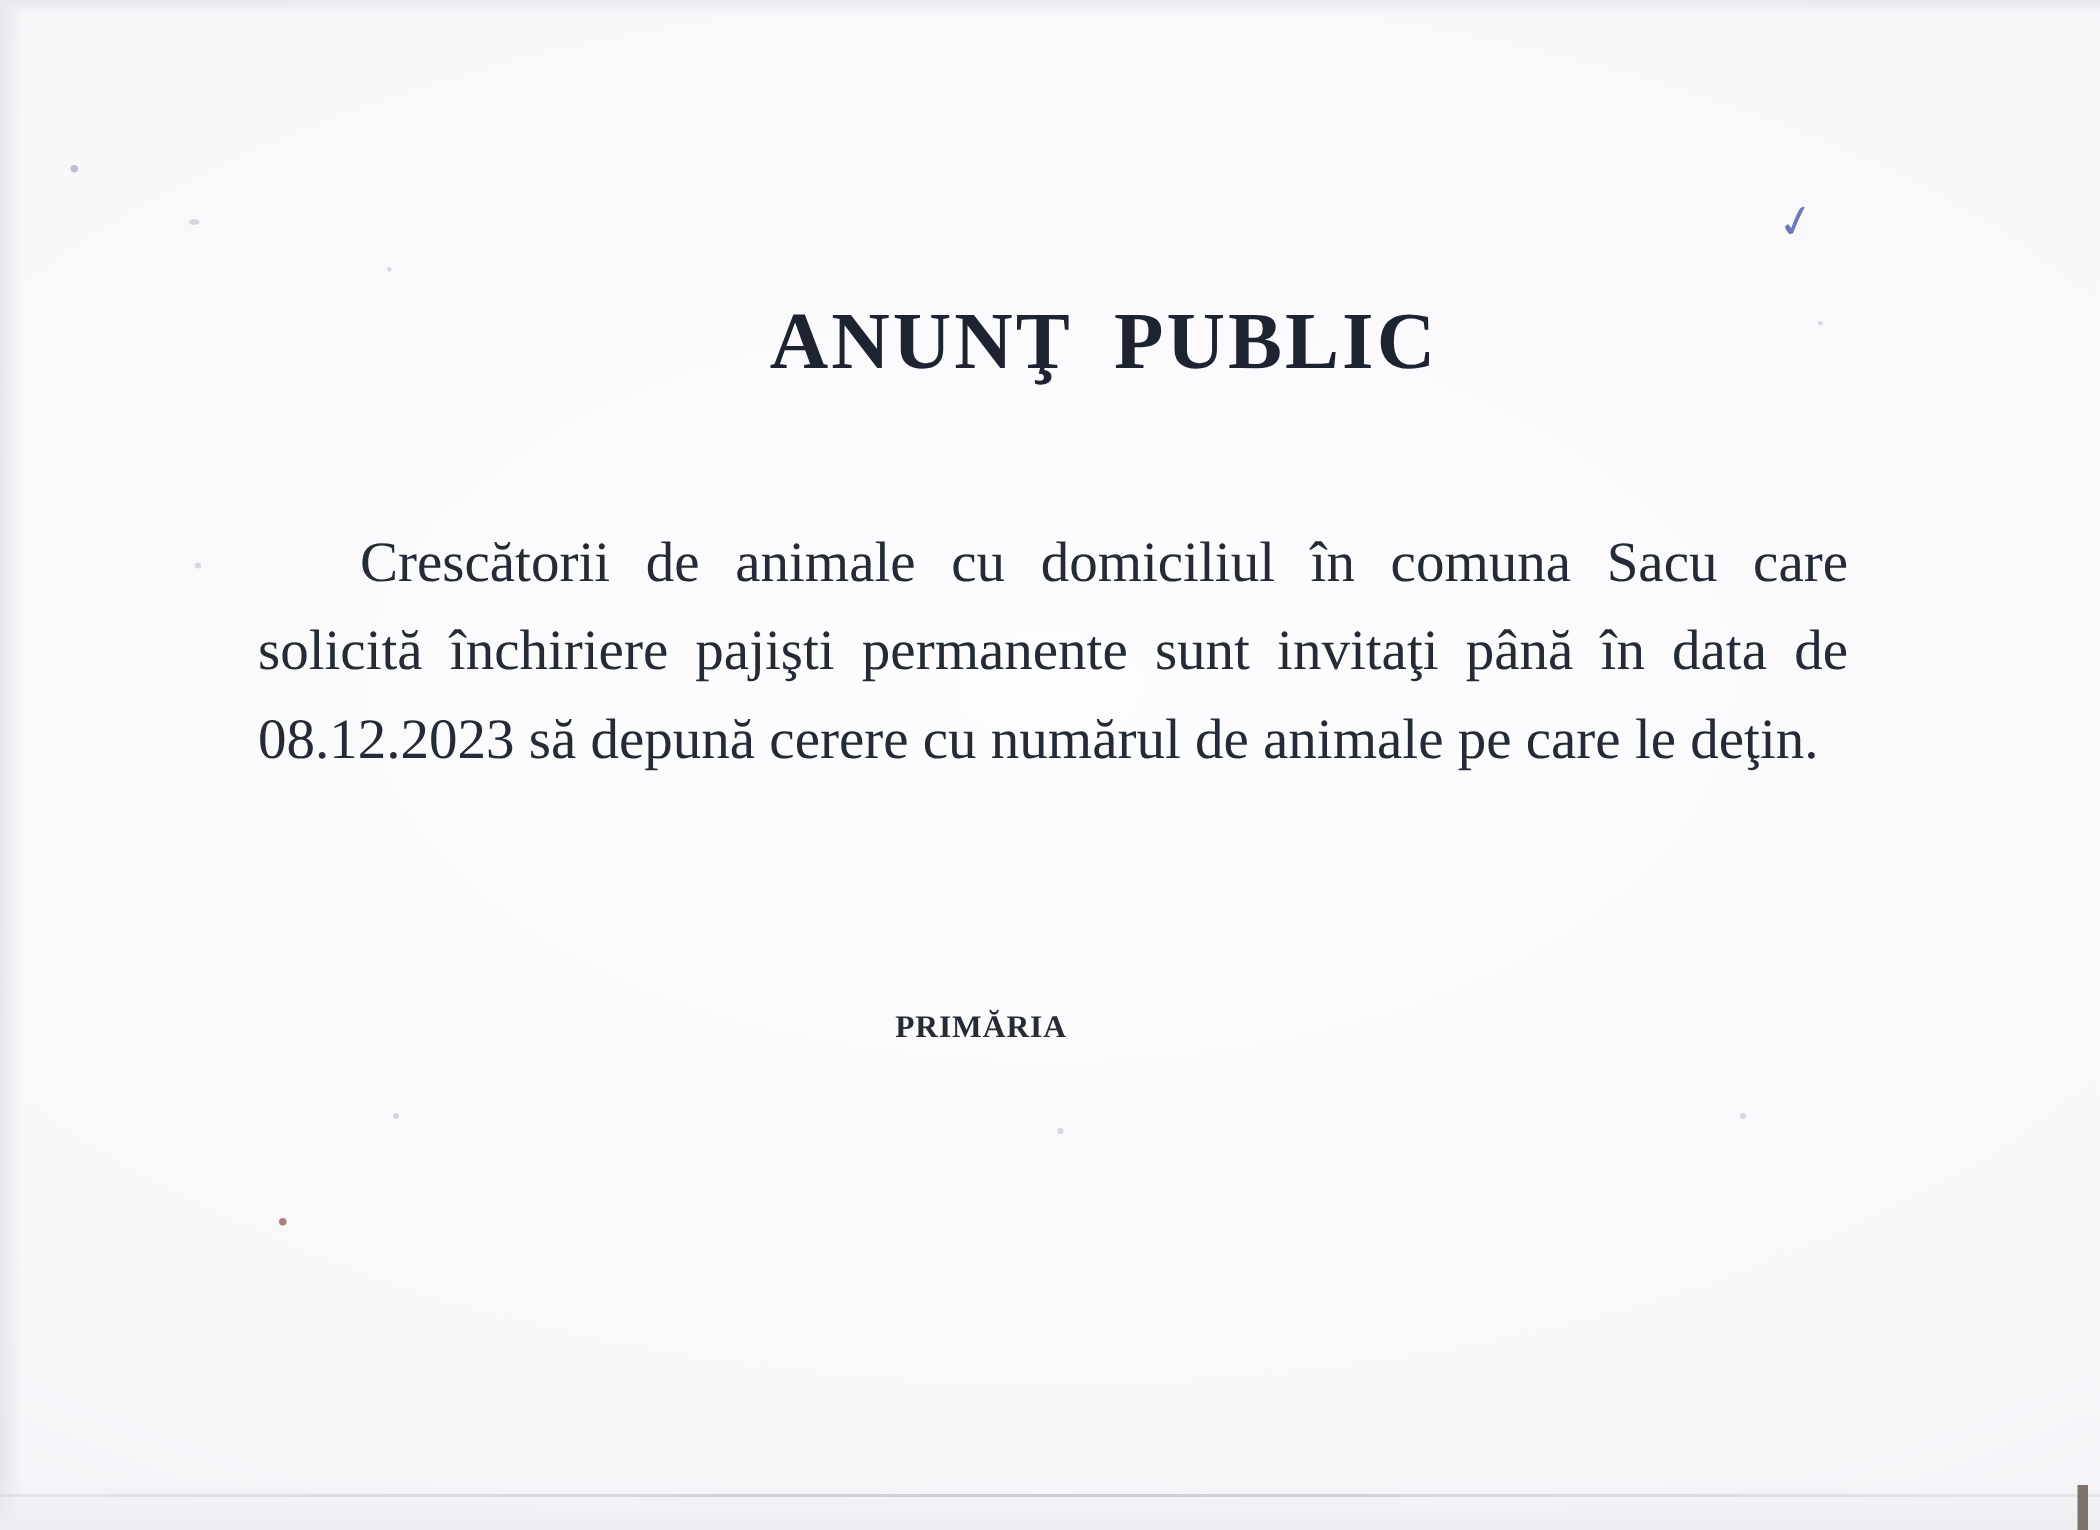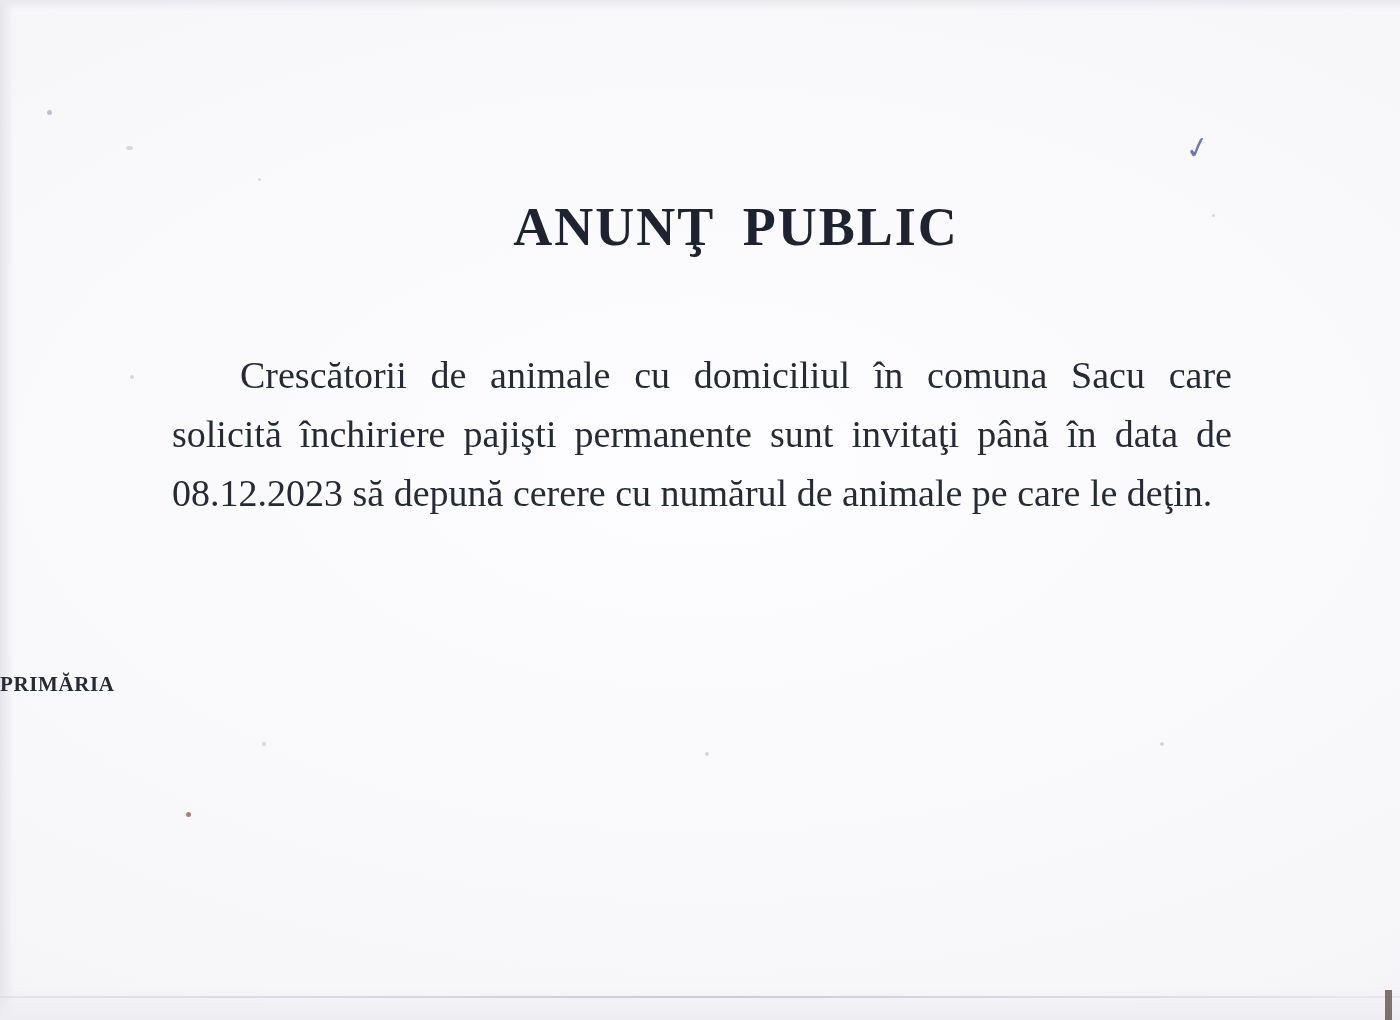--- a/index.html
+++ b/index.html
@@ -109,20 +109,21 @@
     text-align: justify;
     text-indent: 68px;
     text-justify: inter-word;
   }
 
   .doc-signature {
     position: absolute;
     left: 0;
     top: 672px;
     width: 1308px;
+    text-align: center;
     font-family: "Liberation Serif", serif;
     font-weight: bold;
     font-size: 21px;
     letter-spacing: 0.6px;
     color: #262b36;
   }
 </style>
 </head>
 <body>
 

